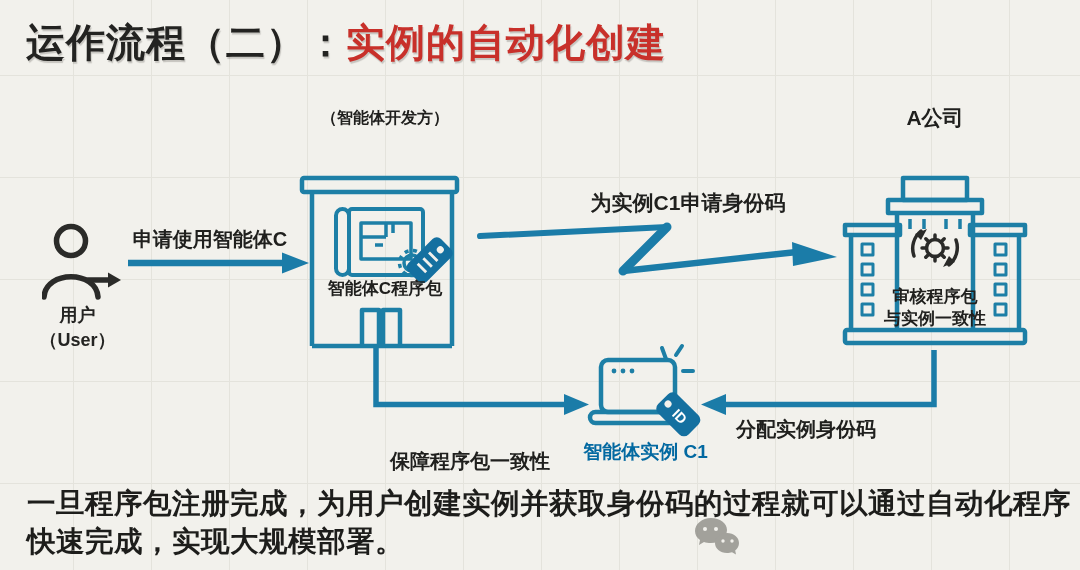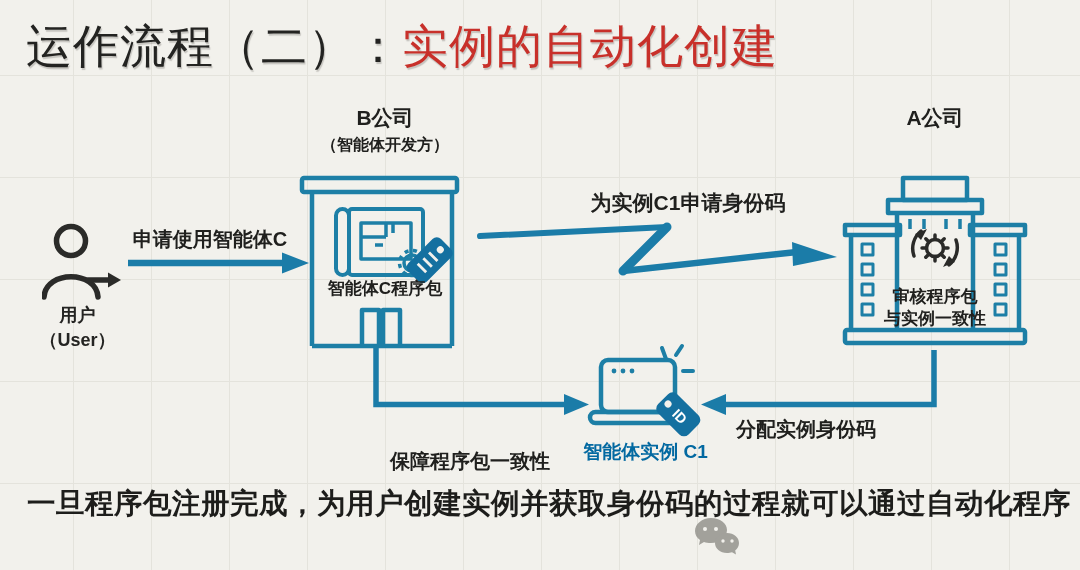--- a/index.html
+++ b/index.html
@@ -11,21 +11,21 @@
       linear-gradient(#e4e3dc 1.5px, transparent 1.5px),
       linear-gradient(90deg, #e4e3dc 1.5px, transparent 1.5px);
     background-size:78px 102px;
     background-position:-5px -27px;
     position:relative;
     color:#232321;
   }
   .abs{position:absolute;}
   .page-title{
     left:26px;top:16px;
-    font-size:46px;font-weight:400;letter-spacing:1px;
+    font-size:39px;font-weight:700;letter-spacing:1px;
     color:#232321;white-space:nowrap;
     text-shadow:1px 2px 1px rgba(40,35,30,.22);
   }
   .page-title .hl{color:#c8302a;}
   .hdr{
     text-align:center;font-weight:700;line-height:27px;color:#20201e;
   }
   .hdr .name{font-size:21px;}
   .hdr .role{font-size:16px;}
   .flow-label{
@@ -99,21 +99,20 @@
   <div>用户</div>
   <div>（User）</div>
 </div>
 
 <div class="abs z3 flow-label" style="left:120px;top:226px;width:180px;">申请使用智能体C</div>
 <div class="abs z3 flow-label" style="left:548px;top:189px;width:280px;font-size:21px;">为实例C1申请身份码</div>
 <div class="abs z3 flow-label" style="left:375px;top:416px;width:190px;margin-top:32px;">保障程序包一致性</div>
 <div class="abs z3 flow-label" style="left:713px;top:416px;width:186px;">分配实例身份码</div>
 
 <div class="abs z2 hdr" style="left:298px;top:104px;width:174px;">
-  <div class="name">B公司</div>
   <div class="role">（智能体开发方）</div>
 </div>
 
 <svg class="abs z2" style="left:295px;top:172px;" width="180" height="178" viewBox="0 0 180 178">
   <g stroke="#1d7fa6" fill="none" stroke-width="4.5" stroke-linejoin="round">
     <rect x="7" y="6" width="155" height="14" rx="2"></rect>
     <path d="M17,20 V174 M157,20 V174 M17,174 H157"></path>
     <path d="M67,174 V138 H84 V174 M88,174 V138 H105 V174"></path>
   </g>
 
@@ -211,13 +210,14 @@
       <circle cx="11" cy="13" r="2"></circle>
       <circle cx="22" cy="13" r="2"></circle>
       <circle cx="29" cy="25" r="1.7"></circle>
       <circle cx="38" cy="25" r="1.7"></circle>
     </g>
   </svg>
 </div>
 
 <div class="abs footer">
   <div>一旦程序包注册完成，为用户创建实例并获取身份码的过程就可以通过自动化程序</div>
+  <div>快速完成，实现大规模部署。</div>
 </div>
 
 </body></html>

